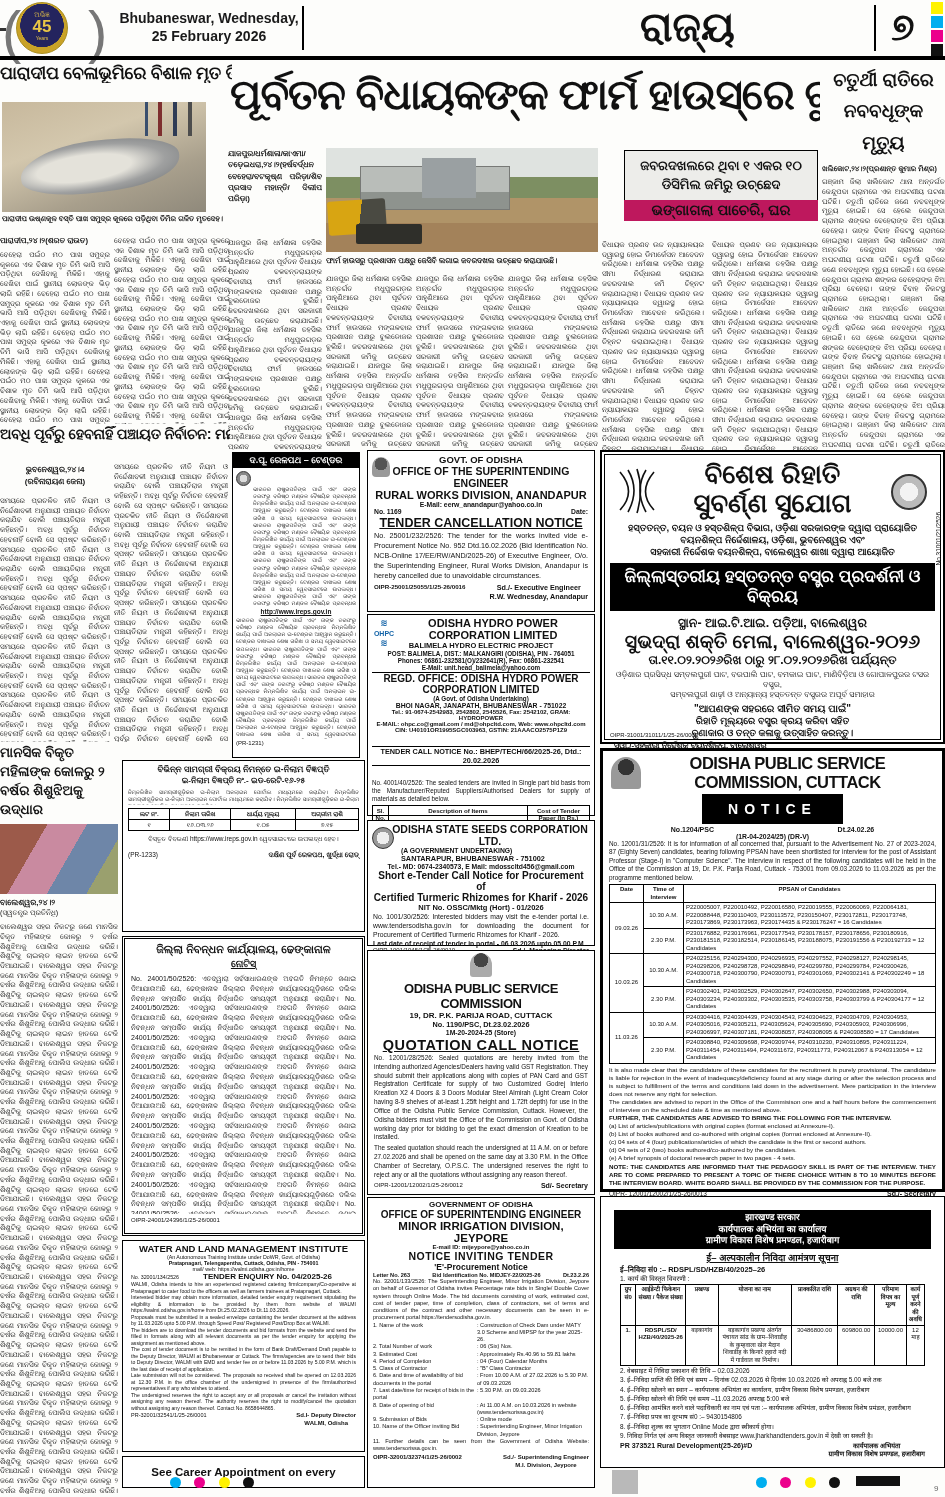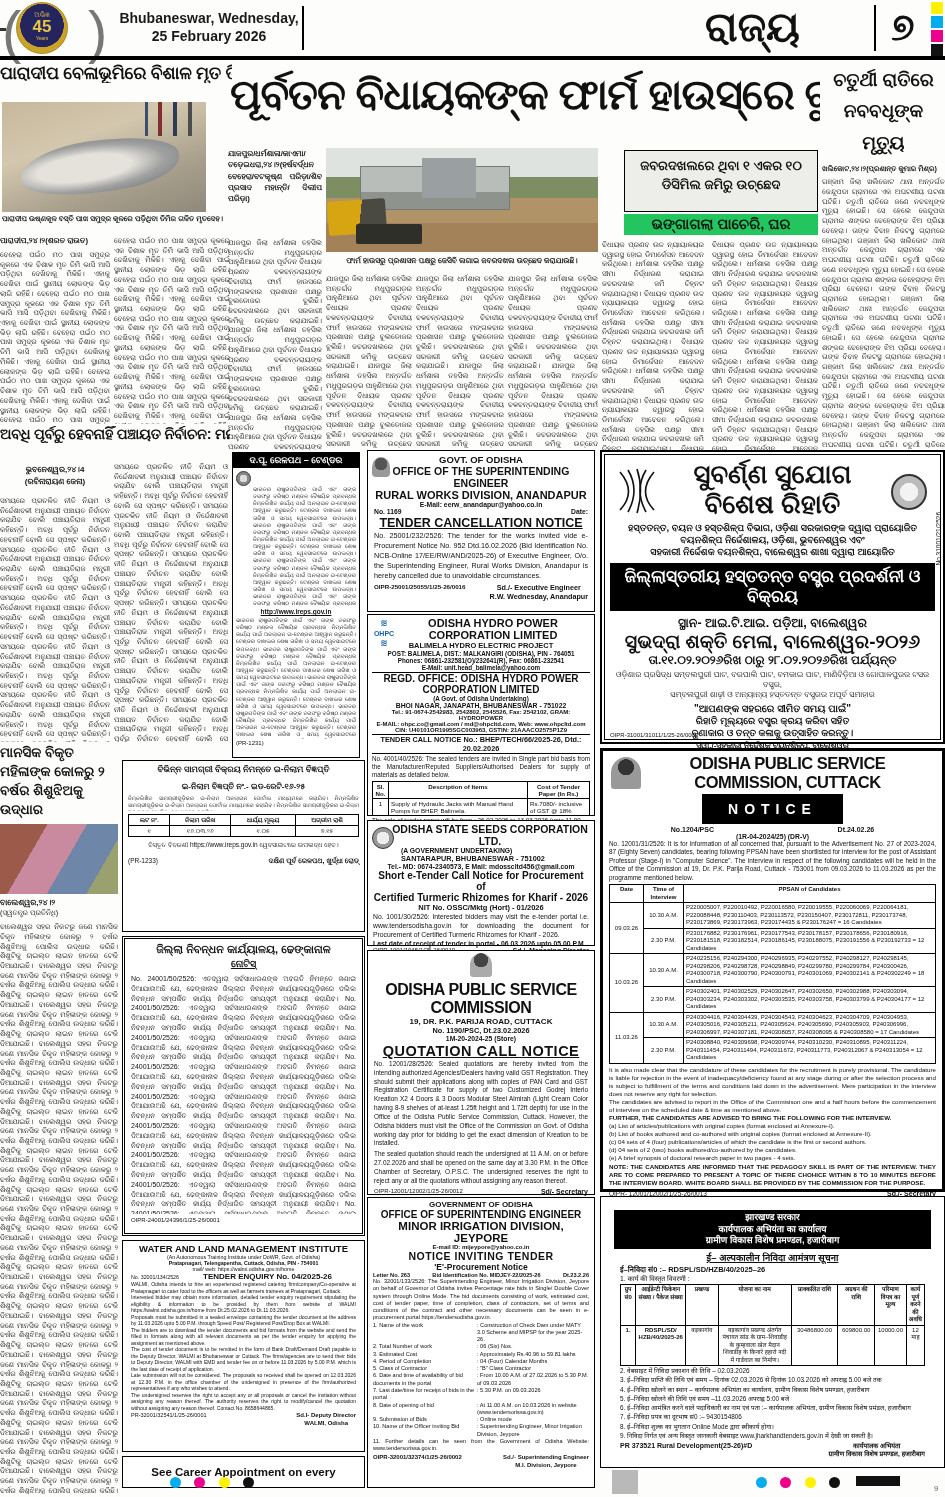--- a/index.html
+++ b/index.html
@@ -2,21 +2,21 @@
 <html><head>
 <meta charset="utf-8">
 <style>
   *{margin:0;padding:0;box-sizing:border-box}
   html,body{background:#e8e8e4}
   #page{position:relative;width:945px;height:1497px;background:#fdfdfb;color:#111;
     font-family:"Liberation Sans","DejaVu Sans",sans-serif;overflow:hidden;margin:0 auto}
   .abs{position:absolute}
   .b{font-weight:bold}
   .c{text-align:center}
-  .r{text-align:center}
+  .r{text-align:left}
   .j{text-align:justify}
   .box{border:1px solid #000;background:#fff}
   .fill-col{overflow:hidden}
   .band{background:#000;color:#fff}
   .rule{background:#000}
   table{border-collapse:collapse;width:100%}
   td,th{border:1px solid #000;padding:1px 2px;vertical-align:top}
   .tiny{font-size:5.5px;line-height:1.3}
   .body7{font-size:7.2px;line-height:1.35}
   .photo{position:absolute;overflow:hidden}
@@ -74,21 +74,21 @@
     <div class="abs" style="left:34px;top:18px;width:150px;height:44px;background:linear-gradient(#b9bdb9 0 60%,#8e938e 60% 100%);border:1px solid #777976"></div>
     <div class="abs" style="left:96px;top:10px;width:54px;height:40px;background:#9aa0a2"></div>
     <div class="abs" style="left:2px;top:52px;width:58px;height:34px;background:linear-gradient(100deg,#d8a512 0 55%,#4a4a42 55% 100%);border-radius:3px;transform:rotate(-4deg)"></div>
     <div class="abs" style="left:30px;top:76px;width:66px;height:20px;background:#2f2f2a;border-radius:2px"></div>
   </div>
   <div class="abs r" style="left:326px;top:256px;width:272px;font-size:7.5px;font-weight:600">ଫାର୍ମ ହାଉସରୁ ପ୍ରଶାସନ ପକ୍ଷରୁ ଜେସିବି ଲଗାଇ ଜବରଦଖଲ ଉଚ୍ଛେଦ କରାଯାଉଛି।</div>
 
   <div class="abs box c b" style="left:624px;top:150px;width:194px;height:62px;background:#ededea;padding:6px 8px">
     <div style="font-size:13px;line-height:1.45">ଜବରଦଖଲରେ ଥିବା ୧ ଏକର ୧୦ ଡିସିମିଲ ଜମିରୁ ଉଚ୍ଛେଦ</div>
   </div>
-  <div class="abs c b" style="left:624px;top:214px;width:194px;font-size:14.5px;background:#22c55e;padding:2px 0">ଭଙ୍ଗାଗଲା ପାଚେରି, ଘର</div>
+  <div class="abs c b" style="left:624px;top:200px;width:194px;font-size:14.5px;background:#be185d;padding:2px 0">ଭଙ୍ଗାଗଲା ପାଚେରି, ଘର</div>
 
   <div class="j body7 fill-col abs" style="left:228px;top:238px;width:94px;height:212px">ଯାଜପୁର ଜିଲା ଧର୍ମଶାଳା ତହସିଲ ଅନ୍ତର୍ଗତ ମଧୁପୁରଗଡ଼ର ପାହୁଣିଆରେ ଥିବା ପୂର୍ବତନ ବିଧାୟକ ପ୍ରଣବ ବଳବନ୍ତରାୟଙ୍କ ବିବାଦୀୟ ଫାର୍ମ ହାଉସରେ ମଙ୍ଗଳବାର ପ୍ରଶାସନ ପକ୍ଷରୁ ବୁଲଡୋଜର ବୁଲିଛି। ଜବରଦଖଲରେ ଥିବା ସରକାରୀ ଜମିକୁ ଉଚ୍ଛେଦ କରାଯାଇଛି। ଯାଜପୁର ଜିଲା ଧର୍ମଶାଳା ତହସିଲ ଅନ୍ତର୍ଗତ ମଧୁପୁରଗଡ଼ର ପାହୁଣିଆରେ ଥିବା ପୂର୍ବତନ ବିଧାୟକ ପ୍ରଣବ ବଳବନ୍ତରାୟଙ୍କ ବିବାଦୀୟ ଫାର୍ମ ହାଉସରେ ମଙ୍ଗଳବାର ପ୍ରଶାସନ ପକ୍ଷରୁ ବୁଲଡୋଜର ବୁଲିଛି। ଜବରଦଖଲରେ ଥିବା ସରକାରୀ ଜମିକୁ ଉଚ୍ଛେଦ କରାଯାଇଛି। ଯାଜପୁର ଜିଲା ଧର୍ମଶାଳା ତହସିଲ ଅନ୍ତର୍ଗତ ମଧୁପୁରଗଡ଼ର ପାହୁଣିଆରେ ଥିବା ପୂର୍ବତନ ବିଧାୟକ ପ୍ରଣବ ବଳବନ୍ତରାୟଙ୍କ ବିବାଦୀୟ ଫାର୍ମ ହାଉସରେ ମଙ୍ଗଳବାର ପ୍ରଶାସନ ପକ୍ଷରୁ ବୁଲଡୋଜର ବୁଲିଛି। ଜବରଦଖଲରେ ଥିବା ସରକାରୀ ଜମିକୁ ଉଚ୍ଛେଦ କରାଯାଇଛି। ଯାଜପୁର ଜିଲା ଧର୍ମଶାଳା ତହସିଲ ଅନ୍ତର୍ଗତ ମଧୁପୁରଗଡ଼ର ପାହୁଣିଆରେ ଥିବା ପୂର୍ବତନ ବିଧାୟକ ପ୍ରଣବ ବଳବନ୍ତରାୟଙ୍କ ବିବାଦୀୟ ଫାର୍ମ ହାଉସରେ ମଙ୍ଗଳବାର ପ୍ରଶାସନ ପକ୍ଷରୁ ବୁଲଡୋଜର ବୁଲିଛି। ଜବରଦଖଲରେ ଥିବା ସରକାରୀ ଜମିକୁ ଉଚ୍ଛେଦ କରାଯାଇଛି। ଯାଜପୁର ଜିଲା ଧର୍ମଶାଳା ତହସିଲ ଅନ୍ତର୍ଗତ ମଧୁପୁରଗଡ଼ର ପାହୁଣିଆରେ ଥିବା ପୂର୍ବତନ ବିଧାୟକ ପ୍ରଣବ ବଳବନ୍ତରାୟଙ୍କ ବିବାଦୀୟ ଫାର୍ମ ହାଉସରେ ମଙ୍ଗଳବାର ପ୍ରଶାସନ ପକ୍ଷରୁ ବୁଲଡୋଜର ବୁଲିଛି। ଜବରଦଖଲରେ ଥିବା ସରକାରୀ ଜମିକୁ ଉଚ୍ଛେଦ କରାଯାଇଛି।</div>
   <div class="j body7 fill-col abs" style="left:326px;top:274px;width:86px;height:176px">ଯାଜପୁର ଜିଲା ଧର୍ମଶାଳା ତହସିଲ ଅନ୍ତର୍ଗତ ମଧୁପୁରଗଡ଼ର ପାହୁଣିଆରେ ଥିବା ପୂର୍ବତନ ବିଧାୟକ ପ୍ରଣବ ବଳବନ୍ତରାୟଙ୍କ ବିବାଦୀୟ ଫାର୍ମ ହାଉସରେ ମଙ୍ଗଳବାର ପ୍ରଶାସନ ପକ୍ଷରୁ ବୁଲଡୋଜର ବୁଲିଛି। ଜବରଦଖଲରେ ଥିବା ସରକାରୀ ଜମିକୁ ଉଚ୍ଛେଦ କରାଯାଇଛି। ଯାଜପୁର ଜିଲା ଧର୍ମଶାଳା ତହସିଲ ଅନ୍ତର୍ଗତ ମଧୁପୁରଗଡ଼ର ପାହୁଣିଆରେ ଥିବା ପୂର୍ବତନ ବିଧାୟକ ପ୍ରଣବ ବଳବନ୍ତରାୟଙ୍କ ବିବାଦୀୟ ଫାର୍ମ ହାଉସରେ ମଙ୍ଗଳବାର ପ୍ରଶାସନ ପକ୍ଷରୁ ବୁଲଡୋଜର ବୁଲିଛି। ଜବରଦଖଲରେ ଥିବା ସରକାରୀ ଜମିକୁ ଉଚ୍ଛେଦ କରାଯାଇଛି। ଯାଜପୁର ଜିଲା ଧର୍ମଶାଳା ତହସିଲ ଅନ୍ତର୍ଗତ ମଧୁପୁରଗଡ଼ର ପାହୁଣିଆରେ ଥିବା ପୂର୍ବତନ ବିଧାୟକ ପ୍ରଣବ ବଳବନ୍ତରାୟଙ୍କ ବିବାଦୀୟ ଫାର୍ମ ହାଉସରେ ମଙ୍ଗଳବାର ପ୍ରଶାସନ ପକ୍ଷରୁ ବୁଲଡୋଜର ବୁଲିଛି। ଜବରଦଖଲରେ ଥିବା ସରକାରୀ ଜମିକୁ ଉଚ୍ଛେଦ କରାଯାଇଛି। ଯାଜପୁର ଜିଲା ଧର୍ମଶାଳା ତହସିଲ ଅନ୍ତର୍ଗତ ମଧୁପୁରଗଡ଼ର ପାହୁଣିଆରେ ଥିବା ପୂର୍ବତନ ବିଧାୟକ ପ୍ରଣବ ବଳବନ୍ତରାୟଙ୍କ ବିବାଦୀୟ ଫାର୍ମ ହାଉସରେ ମଙ୍ଗଳବାର ପ୍ରଶାସନ ପକ୍ଷରୁ ବୁଲଡୋଜର ବୁଲିଛି। ଜବରଦଖଲରେ ଥିବା ସରକାରୀ ଜମିକୁ ଉଚ୍ଛେଦ କରାଯାଇଛି। ଯାଜପୁର ଜିଲା ଧର୍ମଶାଳା ତହସିଲ ଅନ୍ତର୍ଗତ ମଧୁପୁରଗଡ଼ର ପାହୁଣିଆରେ ଥିବା ପୂର୍ବତନ ବିଧାୟକ ପ୍ରଣବ ବଳବନ୍ତରାୟଙ୍କ ବିବାଦୀୟ ଫାର୍ମ ହାଉସରେ ମଙ୍ଗଳବାର ପ୍ରଶାସନ ପକ୍ଷରୁ ବୁଲଡୋଜର ବୁଲିଛି। ଜବରଦଖଲରେ ଥିବା ସରକାରୀ ଜମିକୁ ଉଚ୍ଛେଦ କରାଯାଇଛି।</div>
   <div class="j body7 fill-col abs" style="left:416px;top:274px;width:88px;height:176px">ଯାଜପୁର ଜିଲା ଧର୍ମଶାଳା ତହସିଲ ଅନ୍ତର୍ଗତ ମଧୁପୁରଗଡ଼ର ପାହୁଣିଆରେ ଥିବା ପୂର୍ବତନ ବିଧାୟକ ପ୍ରଣବ ବଳବନ୍ତରାୟଙ୍କ ବିବାଦୀୟ ଫାର୍ମ ହାଉସରେ ମଙ୍ଗଳବାର ପ୍ରଶାସନ ପକ୍ଷରୁ ବୁଲଡୋଜର ବୁଲିଛି। ଜବରଦଖଲରେ ଥିବା ସରକାରୀ ଜମିକୁ ଉଚ୍ଛେଦ କରାଯାଇଛି। ଯାଜପୁର ଜିଲା ଧର୍ମଶାଳା ତହସିଲ ଅନ୍ତର୍ଗତ ମଧୁପୁରଗଡ଼ର ପାହୁଣିଆରେ ଥିବା ପୂର୍ବତନ ବିଧାୟକ ପ୍ରଣବ ବଳବନ୍ତରାୟଙ୍କ ବିବାଦୀୟ ଫାର୍ମ ହାଉସରେ ମଙ୍ଗଳବାର ପ୍ରଶାସନ ପକ୍ଷରୁ ବୁଲଡୋଜର ବୁଲିଛି। ଜବରଦଖଲରେ ଥିବା ସରକାରୀ ଜମିକୁ ଉଚ୍ଛେଦ କରାଯାଇଛି। ଯାଜପୁର ଜିଲା ଧର୍ମଶାଳା ତହସିଲ ଅନ୍ତର୍ଗତ ମଧୁପୁରଗଡ଼ର ପାହୁଣିଆରେ ଥିବା ପୂର୍ବତନ ବିଧାୟକ ପ୍ରଣବ ବଳବନ୍ତରାୟଙ୍କ ବିବାଦୀୟ ଫାର୍ମ ହାଉସରେ ମଙ୍ଗଳବାର ପ୍ରଶାସନ ପକ୍ଷରୁ ବୁଲଡୋଜର ବୁଲିଛି। ଜବରଦଖଲରେ ଥିବା ସରକାରୀ ଜମିକୁ ଉଚ୍ଛେଦ କରାଯାଇଛି। ଯାଜପୁର ଜିଲା ଧର୍ମଶାଳା ତହସିଲ ଅନ୍ତର୍ଗତ ମଧୁପୁରଗଡ଼ର ପାହୁଣିଆରେ ଥିବା ପୂର୍ବତନ ବିଧାୟକ ପ୍ରଣବ ବଳବନ୍ତରାୟଙ୍କ ବିବାଦୀୟ ଫାର୍ମ ହାଉସରେ ମଙ୍ଗଳବାର ପ୍ରଶାସନ ପକ୍ଷରୁ ବୁଲଡୋଜର ବୁଲିଛି। ଜବରଦଖଲରେ ଥିବା ସରକାରୀ ଜମିକୁ ଉଚ୍ଛେଦ କରାଯାଇଛି। ଯାଜପୁର ଜିଲା ଧର୍ମଶାଳା ତହସିଲ ଅନ୍ତର୍ଗତ ମଧୁପୁରଗଡ଼ର ପାହୁଣିଆରେ ଥିବା ପୂର୍ବତନ ବିଧାୟକ ପ୍ରଣବ ବଳବନ୍ତରାୟଙ୍କ ବିବାଦୀୟ ଫାର୍ମ ହାଉସରେ ମଙ୍ଗଳବାର ପ୍ରଶାସନ ପକ୍ଷରୁ ବୁଲଡୋଜର ବୁଲିଛି। ଜବରଦଖଲରେ ଥିବା ସରକାରୀ ଜମିକୁ ଉଚ୍ଛେଦ କରାଯାଇଛି।</div>
   <div class="j body7 fill-col abs" style="left:508px;top:274px;width:90px;height:176px">ଯାଜପୁର ଜିଲା ଧର୍ମଶାଳା ତହସିଲ ଅନ୍ତର୍ଗତ ମଧୁପୁରଗଡ଼ର ପାହୁଣିଆରେ ଥିବା ପୂର୍ବତନ ବିଧାୟକ ପ୍ରଣବ ବଳବନ୍ତରାୟଙ୍କ ବିବାଦୀୟ ଫାର୍ମ ହାଉସରେ ମଙ୍ଗଳବାର ପ୍ରଶାସନ ପକ୍ଷରୁ ବୁଲଡୋଜର ବୁଲିଛି। ଜବରଦଖଲରେ ଥିବା ସରକାରୀ ଜମିକୁ ଉଚ୍ଛେଦ କରାଯାଇଛି। ଯାଜପୁର ଜିଲା ଧର୍ମଶାଳା ତହସିଲ ଅନ୍ତର୍ଗତ ମଧୁପୁରଗଡ଼ର ପାହୁଣିଆରେ ଥିବା ପୂର୍ବତନ ବିଧାୟକ ପ୍ରଣବ ବଳବନ୍ତରାୟଙ୍କ ବିବାଦୀୟ ଫାର୍ମ ହାଉସରେ ମଙ୍ଗଳବାର ପ୍ରଶାସନ ପକ୍ଷରୁ ବୁଲଡୋଜର ବୁଲିଛି। ଜବରଦଖଲରେ ଥିବା ସରକାରୀ ଜମିକୁ ଉଚ୍ଛେଦ କରାଯାଇଛି। ଯାଜପୁର ଜିଲା ଧର୍ମଶାଳା ତହସିଲ ଅନ୍ତର୍ଗତ ମଧୁପୁରଗଡ଼ର ପାହୁଣିଆରେ ଥିବା ପୂର୍ବତନ ବିଧାୟକ ପ୍ରଣବ ବଳବନ୍ତରାୟଙ୍କ ବିବାଦୀୟ ଫାର୍ମ ହାଉସରେ ମଙ୍ଗଳବାର ପ୍ରଶାସନ ପକ୍ଷରୁ ବୁଲଡୋଜର ବୁଲିଛି। ଜବରଦଖଲରେ ଥିବା ସରକାରୀ ଜମିକୁ ଉଚ୍ଛେଦ କରାଯାଇଛି। ଯାଜପୁର ଜିଲା ଧର୍ମଶାଳା ତହସିଲ ଅନ୍ତର୍ଗତ ମଧୁପୁରଗଡ଼ର ପାହୁଣିଆରେ ଥିବା ପୂର୍ବତନ ବିଧାୟକ ପ୍ରଣବ ବଳବନ୍ତରାୟଙ୍କ ବିବାଦୀୟ ଫାର୍ମ ହାଉସରେ ମଙ୍ଗଳବାର ପ୍ରଶାସନ ପକ୍ଷରୁ ବୁଲଡୋଜର ବୁଲିଛି। ଜବରଦଖଲରେ ଥିବା ସରକାରୀ ଜମିକୁ ଉଚ୍ଛେଦ କରାଯାଇଛି। ଯାଜପୁର ଜିଲା ଧର୍ମଶାଳା ତହସିଲ ଅନ୍ତର୍ଗତ ମଧୁପୁରଗଡ଼ର ପାହୁଣିଆରେ ଥିବା ପୂର୍ବତନ ବିଧାୟକ ପ୍ରଣବ ବଳବନ୍ତରାୟଙ୍କ ବିବାଦୀୟ ଫାର୍ମ ହାଉସରେ ମଙ୍ଗଳବାର ପ୍ରଶାସନ ପକ୍ଷରୁ ବୁଲଡୋଜର ବୁଲିଛି। ଜବରଦଖଲରେ ଥିବା ସରକାରୀ ଜମିକୁ ଉଚ୍ଛେଦ କରାଯାଇଛି।</div>
   <div class="j body7 fill-col abs" style="left:602px;top:240px;width:102px;height:210px">ବିଧାୟକ ପ୍ରଣବ ଉଚ୍ଚ ନ୍ୟାୟାଳୟର ଦ୍ୱାରସ୍ଥ ହୋଇ ଡିମାର୍କେସନ ଆବେଦନ କରିଥିଲେ। ଧର୍ମଶାଳା ତହସିଲ ପକ୍ଷରୁ ସୀମା ନିର୍ଦ୍ଧାରଣ କରାଯାଇ ଜବରଦଖଲ ଜମି ଚିହ୍ନଟ କରାଯାଇଥିଲା। ବିଧାୟକ ପ୍ରଣବ ଉଚ୍ଚ ନ୍ୟାୟାଳୟର ଦ୍ୱାରସ୍ଥ ହୋଇ ଡିମାର୍କେସନ ଆବେଦନ କରିଥିଲେ। ଧର୍ମଶାଳା ତହସିଲ ପକ୍ଷରୁ ସୀମା ନିର୍ଦ୍ଧାରଣ କରାଯାଇ ଜବରଦଖଲ ଜମି ଚିହ୍ନଟ କରାଯାଇଥିଲା। ବିଧାୟକ ପ୍ରଣବ ଉଚ୍ଚ ନ୍ୟାୟାଳୟର ଦ୍ୱାରସ୍ଥ ହୋଇ ଡିମାର୍କେସନ ଆବେଦନ କରିଥିଲେ। ଧର୍ମଶାଳା ତହସିଲ ପକ୍ଷରୁ ସୀମା ନିର୍ଦ୍ଧାରଣ କରାଯାଇ ଜବରଦଖଲ ଜମି ଚିହ୍ନଟ କରାଯାଇଥିଲା। ବିଧାୟକ ପ୍ରଣବ ଉଚ୍ଚ ନ୍ୟାୟାଳୟର ଦ୍ୱାରସ୍ଥ ହୋଇ ଡିମାର୍କେସନ ଆବେଦନ କରିଥିଲେ। ଧର୍ମଶାଳା ତହସିଲ ପକ୍ଷରୁ ସୀମା ନିର୍ଦ୍ଧାରଣ କରାଯାଇ ଜବରଦଖଲ ଜମି ଚିହ୍ନଟ କରାଯାଇଥିଲା। ବିଧାୟକ ପ୍ରଣବ ଉଚ୍ଚ ନ୍ୟାୟାଳୟର ଦ୍ୱାରସ୍ଥ ହୋଇ ଡିମାର୍କେସନ ଆବେଦନ କରିଥିଲେ। ଧର୍ମଶାଳା ତହସିଲ ପକ୍ଷରୁ ସୀମା ନିର୍ଦ୍ଧାରଣ କରାଯାଇ ଜବରଦଖଲ ଜମି ଚିହ୍ନଟ କରାଯାଇଥିଲା।</div>
   <div class="j body7 fill-col abs" style="left:712px;top:240px;width:106px;height:210px">ବିଧାୟକ ପ୍ରଣବ ଉଚ୍ଚ ନ୍ୟାୟାଳୟର ଦ୍ୱାରସ୍ଥ ହୋଇ ଡିମାର୍କେସନ ଆବେଦନ କରିଥିଲେ। ଧର୍ମଶାଳା ତହସିଲ ପକ୍ଷରୁ ସୀମା ନିର୍ଦ୍ଧାରଣ କରାଯାଇ ଜବରଦଖଲ ଜମି ଚିହ୍ନଟ କରାଯାଇଥିଲା। ବିଧାୟକ ପ୍ରଣବ ଉଚ୍ଚ ନ୍ୟାୟାଳୟର ଦ୍ୱାରସ୍ଥ ହୋଇ ଡିମାର୍କେସନ ଆବେଦନ କରିଥିଲେ। ଧର୍ମଶାଳା ତହସିଲ ପକ୍ଷରୁ ସୀମା ନିର୍ଦ୍ଧାରଣ କରାଯାଇ ଜବରଦଖଲ ଜମି ଚିହ୍ନଟ କରାଯାଇଥିଲା। ବିଧାୟକ ପ୍ରଣବ ଉଚ୍ଚ ନ୍ୟାୟାଳୟର ଦ୍ୱାରସ୍ଥ ହୋଇ ଡିମାର୍କେସନ ଆବେଦନ କରିଥିଲେ। ଧର୍ମଶାଳା ତହସିଲ ପକ୍ଷରୁ ସୀମା ନିର୍ଦ୍ଧାରଣ କରାଯାଇ ଜବରଦଖଲ ଜମି ଚିହ୍ନଟ କରାଯାଇଥିଲା। ବିଧାୟକ ପ୍ରଣବ ଉଚ୍ଚ ନ୍ୟାୟାଳୟର ଦ୍ୱାରସ୍ଥ ହୋଇ ଡିମାର୍କେସନ ଆବେଦନ କରିଥିଲେ। ଧର୍ମଶାଳା ତହସିଲ ପକ୍ଷରୁ ସୀମା ନିର୍ଦ୍ଧାରଣ କରାଯାଇ ଜବରଦଖଲ ଜମି ଚିହ୍ନଟ କରାଯାଇଥିଲା। ବିଧାୟକ ପ୍ରଣବ ଉଚ୍ଚ ନ୍ୟାୟାଳୟର ଦ୍ୱାରସ୍ଥ ହୋଇ ଡିମାର୍କେସନ ଆବେଦନ କରିଥିଲେ। ଧର୍ମଶାଳା ତହସିଲ ପକ୍ଷରୁ ସୀମା ନିର୍ଦ୍ଧାରଣ କରାଯାଇ ଜବରଦଖଲ ଜମି ଚିହ୍ନଟ କରାଯାଇଥିଲା।</div>
 
   <div class="abs" style="left:822px;top:64px;width:123px;height:386px">
     <div class="b c" style="font-size:18.5px;line-height:1.7">ଚତୁର୍ଥୀ ରାତିରେ ନବବଧୂଙ୍କ ମୃତ୍ୟୁ</div>
@@ -108,21 +108,21 @@
     <div class="band c b" style="font-size:9px;padding:2px 0">ଦ.ପୂ. ରେଳପଥ – ଟେଣ୍ଡର</div>
     <div class="abs" style="left:3px;top:18px;width:15px;height:15px;border:1px solid #333;border-radius:50%;background:radial-gradient(circle,#ddd 0 40%,#888 41% 100%)"></div>
     <div class="j tiny fill-col" style="margin:18px 3px 0 20px;height:120px">ଭାରତର ରାଷ୍ଟ୍ରପତିଙ୍କ ପାଇଁ ଏବଂ ତାଙ୍କ ତରଫରୁ ବରିଷ୍ଠ ମଣ୍ଡଳ ବୈଷୟିକ ପ୍ରବନ୍ଧକ ନିମ୍ନଲିଖିତ କାର୍ଯ୍ୟ ପାଇଁ ଅନଲାଇନ ଇ-ଟେଣ୍ଡର ଆହ୍ୱାନ କରୁଛନ୍ତି। ଟେଣ୍ଡର ଦାଖଲର ଶେଷ ତାରିଖ ଓ ସମୟ ୱେବସାଇଟରେ ଉପଲବ୍ଧ। ଭାରତର ରାଷ୍ଟ୍ରପତିଙ୍କ ପାଇଁ ଏବଂ ତାଙ୍କ ତରଫରୁ ବରିଷ୍ଠ ମଣ୍ଡଳ ବୈଷୟିକ ପ୍ରବନ୍ଧକ ନିମ୍ନଲିଖିତ କାର୍ଯ୍ୟ ପାଇଁ ଅନଲାଇନ ଇ-ଟେଣ୍ଡର ଆହ୍ୱାନ କରୁଛନ୍ତି। ଟେଣ୍ଡର ଦାଖଲର ଶେଷ ତାରିଖ ଓ ସମୟ ୱେବସାଇଟରେ ଉପଲବ୍ଧ। ଭାରତର ରାଷ୍ଟ୍ରପତିଙ୍କ ପାଇଁ ଏବଂ ତାଙ୍କ ତରଫରୁ ବରିଷ୍ଠ ମଣ୍ଡଳ ବୈଷୟିକ ପ୍ରବନ୍ଧକ ନିମ୍ନଲିଖିତ କାର୍ଯ୍ୟ ପାଇଁ ଅନଲାଇନ ଇ-ଟେଣ୍ଡର ଆହ୍ୱାନ କରୁଛନ୍ତି। ଟେଣ୍ଡର ଦାଖଲର ଶେଷ ତାରିଖ ଓ ସମୟ ୱେବସାଇଟରେ ଉପଲବ୍ଧ। ଭାରତର ରାଷ୍ଟ୍ରପତିଙ୍କ ପାଇଁ ଏବଂ ତାଙ୍କ ତରଫରୁ ବରିଷ୍ଠ ମଣ୍ଡଳ ବୈଷୟିକ ପ୍ରବନ୍ଧକ ନିମ୍ନଲିଖିତ କାର୍ଯ୍ୟ ପାଇଁ ଅନଲାଇନ ଇ-ଟେଣ୍ଡର ଆହ୍ୱାନ କରୁଛନ୍ତି। ଟେଣ୍ଡର ଦାଖଲର ଶେଷ ତାରିଖ ଓ ସମୟ ୱେବସାଇଟରେ ଉପଲବ୍ଧ। ଭାରତର ରାଷ୍ଟ୍ରପତିଙ୍କ ପାଇଁ ଏବଂ ତାଙ୍କ ତରଫରୁ ବରିଷ୍ଠ ମଣ୍ଡଳ ବୈଷୟିକ ପ୍ରବନ୍ଧକ ନିମ୍ନଲିଖିତ କାର୍ଯ୍ୟ ପାଇଁ ଅନଲାଇନ ଇ-ଟେଣ୍ଡର ଆହ୍ୱାନ କରୁଛନ୍ତି। ଟେଣ୍ଡର ଦାଖଲର ଶେଷ ତାରିଖ ଓ ସମୟ ୱେବସାଇଟରେ ଉପଲବ୍ଧ। ଭାରତର ରାଷ୍ଟ୍ରପତିଙ୍କ ପାଇଁ ଏବଂ ତାଙ୍କ ତରଫରୁ ବରିଷ୍ଠ ମଣ୍ଡଳ ବୈଷୟିକ ପ୍ରବନ୍ଧକ ନିମ୍ନଲିଖିତ କାର୍ଯ୍ୟ ପାଇଁ ଅନଲାଇନ ଇ-ଟେଣ୍ଡର ଆହ୍ୱାନ କରୁଛନ୍ତି। ଟେଣ୍ଡର ଦାଖଲର ଶେଷ ତାରିଖ ଓ ସମୟ ୱେବସାଇଟରେ ଉପଲବ୍ଧ। ଭାରତର ରାଷ୍ଟ୍ରପତିଙ୍କ ପାଇଁ ଏବଂ ତାଙ୍କ ତରଫରୁ ବରିଷ୍ଠ ମଣ୍ଡଳ ବୈଷୟିକ ପ୍ରବନ୍ଧକ ନିମ୍ନଲିଖିତ କାର୍ଯ୍ୟ ପାଇଁ ଅନଲାଇନ ଇ-ଟେଣ୍ଡର ଆହ୍ୱାନ କରୁଛନ୍ତି। ଟେଣ୍ଡର ଦାଖଲର ଶେଷ ତାରିଖ ଓ ସମୟ ୱେବସାଇଟରେ ଉପଲବ୍ଧ। ଭାରତର ରାଷ୍ଟ୍ରପତିଙ୍କ ପାଇଁ ଏବଂ ତାଙ୍କ ତରଫରୁ ବରିଷ୍ଠ ମଣ୍ଡଳ ବୈଷୟିକ ପ୍ରବନ୍ଧକ ନିମ୍ନଲିଖିତ କାର୍ଯ୍ୟ ପାଇଁ ଅନଲାଇନ ଇ-ଟେଣ୍ଡର ଆହ୍ୱାନ କରୁଛନ୍ତି। ଟେଣ୍ଡର ଦାଖଲର ଶେଷ ତାରିଖ ଓ ସମୟ ୱେବସାଇଟରେ ଉପଲବ୍ଧ। ଭାରତର ରାଷ୍ଟ୍ରପତିଙ୍କ ପାଇଁ ଏବଂ ତାଙ୍କ ତରଫରୁ ବରିଷ୍ଠ ମଣ୍ଡଳ ବୈଷୟିକ ପ୍ରବନ୍ଧକ ନିମ୍ନଲିଖିତ କାର୍ଯ୍ୟ ପାଇଁ ଅନଲାଇନ ଇ-ଟେଣ୍ଡର ଆହ୍ୱାନ କରୁଛନ୍ତି। ଟେଣ୍ଡର ଦାଖଲର ଶେଷ ତାରିଖ ଓ ସମୟ ୱେବସାଇଟରେ ଉପଲବ୍ଧ। ଭାରତର ରାଷ୍ଟ୍ରପତିଙ୍କ ପାଇଁ ଏବଂ ତାଙ୍କ ତରଫରୁ ବରିଷ୍ଠ ମଣ୍ଡଳ ବୈଷୟିକ ପ୍ରବନ୍ଧକ ନିମ୍ନଲିଖିତ କାର୍ଯ୍ୟ ପାଇଁ ଅନଲାଇନ ଇ-ଟେଣ୍ଡର ଆହ୍ୱାନ କରୁଛନ୍ତି। ଟେଣ୍ଡର ଦାଖଲର ଶେଷ ତାରିଖ ଓ ସମୟ ୱେବସାଇଟରେ ଉପଲବ୍ଧ। ଭାରତର ରାଷ୍ଟ୍ରପତିଙ୍କ ପାଇଁ ଏବଂ ତାଙ୍କ ତରଫରୁ ବରିଷ୍ଠ ମଣ୍ଡଳ ବୈଷୟିକ ପ୍ରବନ୍ଧକ ନିମ୍ନଲିଖିତ କାର୍ଯ୍ୟ ପାଇଁ ଅନଲାଇନ ଇ-ଟେଣ୍ଡର ଆହ୍ୱାନ କରୁଛନ୍ତି। ଟେଣ୍ଡର ଦାଖଲର ଶେଷ ତାରିଖ ଓ ସମୟ ୱେବସାଇଟରେ ଉପଲବ୍ଧ। ଭାରତର ରାଷ୍ଟ୍ରପତିଙ୍କ ପାଇଁ ଏବଂ ତାଙ୍କ ତରଫରୁ ବରିଷ୍ଠ ମଣ୍ଡଳ ବୈଷୟିକ ପ୍ରବନ୍ଧକ ନିମ୍ନଲିଖିତ କାର୍ଯ୍ୟ ପାଇଁ ଅନଲାଇନ ଇ-ଟେଣ୍ଡର ଆହ୍ୱାନ କରୁଛନ୍ତି। ଟେଣ୍ଡର ଦାଖଲର ଶେଷ ତାରିଖ ଓ ସମୟ ୱେବସାଇଟରେ ଉପଲବ୍ଧ। ଭାରତର ରାଷ୍ଟ୍ରପତିଙ୍କ ପାଇଁ ଏବଂ ତାଙ୍କ ତରଫରୁ ବରିଷ୍ଠ ମଣ୍ଡଳ ବୈଷୟିକ ପ୍ରବନ୍ଧକ ନିମ୍ନଲିଖିତ କାର୍ଯ୍ୟ ପାଇଁ ଅନଲାଇନ ଇ-ଟେଣ୍ଡର ଆହ୍ୱାନ କରୁଛନ୍ତି। ଟେଣ୍ଡର ଦାଖଲର ଶେଷ ତାରିଖ ଓ ସମୟ ୱେବସାଇଟରେ ଉପଲବ୍ଧ। ଭାରତର ରାଷ୍ଟ୍ରପତିଙ୍କ ପାଇଁ ଏବଂ ତାଙ୍କ ତରଫରୁ ବରିଷ୍ଠ ମଣ୍ଡଳ ବୈଷୟିକ ପ୍ରବନ୍ଧକ ନିମ୍ନଲିଖିତ କାର୍ଯ୍ୟ ପାଇଁ ଅନଲାଇନ ଇ-ଟେଣ୍ଡର ଆହ୍ୱାନ କରୁଛନ୍ତି। ଟେଣ୍ଡର ଦାଖଲର ଶେଷ ତାରିଖ ଓ ସମୟ ୱେବସାଇଟରେ ଉପଲବ୍ଧ।</div>
     <div class="c b" style="font-size:6.5px;margin-top:2px;text-decoration:underline">http://www.ireps.gov.in</div>
     <div class="j tiny fill-col" style="margin:2px 3px 0 3px;height:122px">ଭାରତର ରାଷ୍ଟ୍ରପତିଙ୍କ ପାଇଁ ଏବଂ ତାଙ୍କ ତରଫରୁ ବରିଷ୍ଠ ମଣ୍ଡଳ ବୈଷୟିକ ପ୍ରବନ୍ଧକ ନିମ୍ନଲିଖିତ କାର୍ଯ୍ୟ ପାଇଁ ଅନଲାଇନ ଇ-ଟେଣ୍ଡର ଆହ୍ୱାନ କରୁଛନ୍ତି। ଟେଣ୍ଡର ଦାଖଲର ଶେଷ ତାରିଖ ଓ ସମୟ ୱେବସାଇଟରେ ଉପଲବ୍ଧ। ଭାରତର ରାଷ୍ଟ୍ରପତିଙ୍କ ପାଇଁ ଏବଂ ତାଙ୍କ ତରଫରୁ ବରିଷ୍ଠ ମଣ୍ଡଳ ବୈଷୟିକ ପ୍ରବନ୍ଧକ ନିମ୍ନଲିଖିତ କାର୍ଯ୍ୟ ପାଇଁ ଅନଲାଇନ ଇ-ଟେଣ୍ଡର ଆହ୍ୱାନ କରୁଛନ୍ତି। ଟେଣ୍ଡର ଦାଖଲର ଶେଷ ତାରିଖ ଓ ସମୟ ୱେବସାଇଟରେ ଉପଲବ୍ଧ। ଭାରତର ରାଷ୍ଟ୍ରପତିଙ୍କ ପାଇଁ ଏବଂ ତାଙ୍କ ତରଫରୁ ବରିଷ୍ଠ ମଣ୍ଡଳ ବୈଷୟିକ ପ୍ରବନ୍ଧକ ନିମ୍ନଲିଖିତ କାର୍ଯ୍ୟ ପାଇଁ ଅନଲାଇନ ଇ-ଟେଣ୍ଡର ଆହ୍ୱାନ କରୁଛନ୍ତି। ଟେଣ୍ଡର ଦାଖଲର ଶେଷ ତାରିଖ ଓ ସମୟ ୱେବସାଇଟରେ ଉପଲବ୍ଧ। ଭାରତର ରାଷ୍ଟ୍ରପତିଙ୍କ ପାଇଁ ଏବଂ ତାଙ୍କ ତରଫରୁ ବରିଷ୍ଠ ମଣ୍ଡଳ ବୈଷୟିକ ପ୍ରବନ୍ଧକ ନିମ୍ନଲିଖିତ କାର୍ଯ୍ୟ ପାଇଁ ଅନଲାଇନ ଇ-ଟେଣ୍ଡର ଆହ୍ୱାନ କରୁଛନ୍ତି। ଟେଣ୍ଡର ଦାଖଲର ଶେଷ ତାରିଖ ଓ ସମୟ ୱେବସାଇଟରେ ଉପଲବ୍ଧ। ଭାରତର ରାଷ୍ଟ୍ରପତିଙ୍କ ପାଇଁ ଏବଂ ତାଙ୍କ ତରଫରୁ ବରିଷ୍ଠ ମଣ୍ଡଳ ବୈଷୟିକ ପ୍ରବନ୍ଧକ ନିମ୍ନଲିଖିତ କାର୍ଯ୍ୟ ପାଇଁ ଅନଲାଇନ ଇ-ଟେଣ୍ଡର ଆହ୍ୱାନ କରୁଛନ୍ତି। ଟେଣ୍ଡର ଦାଖଲର ଶେଷ ତାରିଖ ଓ ସମୟ ୱେବସାଇଟରେ ଉପଲବ୍ଧ। ଭାରତର ରାଷ୍ଟ୍ରପତିଙ୍କ ପାଇଁ ଏବଂ ତାଙ୍କ ତରଫରୁ ବରିଷ୍ଠ ମଣ୍ଡଳ ବୈଷୟିକ ପ୍ରବନ୍ଧକ ନିମ୍ନଲିଖିତ କାର୍ଯ୍ୟ ପାଇଁ ଅନଲାଇନ ଇ-ଟେଣ୍ଡର ଆହ୍ୱାନ କରୁଛନ୍ତି। ଟେଣ୍ଡର ଦାଖଲର ଶେଷ ତାରିଖ ଓ ସମୟ ୱେବସାଇଟରେ ଉପଲବ୍ଧ। ଭାରତର ରାଷ୍ଟ୍ରପତିଙ୍କ ପାଇଁ ଏବଂ ତାଙ୍କ ତରଫରୁ ବରିଷ୍ଠ ମଣ୍ଡଳ ବୈଷୟିକ ପ୍ରବନ୍ଧକ ନିମ୍ନଲିଖିତ କାର୍ଯ୍ୟ ପାଇଁ ଅନଲାଇନ ଇ-ଟେଣ୍ଡର ଆହ୍ୱାନ କରୁଛନ୍ତି। ଟେଣ୍ଡର ଦାଖଲର ଶେଷ ତାରିଖ ଓ ସମୟ ୱେବସାଇଟରେ ଉପଲବ୍ଧ। ଭାରତର ରାଷ୍ଟ୍ରପତିଙ୍କ ପାଇଁ ଏବଂ ତାଙ୍କ ତରଫରୁ ବରିଷ୍ଠ ମଣ୍ଡଳ ବୈଷୟିକ ପ୍ରବନ୍ଧକ ନିମ୍ନଲିଖିତ କାର୍ଯ୍ୟ ପାଇଁ ଅନଲାଇନ ଇ-ଟେଣ୍ଡର ଆହ୍ୱାନ କରୁଛନ୍ତି। ଟେଣ୍ଡର ଦାଖଲର ଶେଷ ତାରିଖ ଓ ସମୟ ୱେବସାଇଟରେ ଉପଲବ୍ଧ। ଭାରତର ରାଷ୍ଟ୍ରପତିଙ୍କ ପାଇଁ ଏବଂ ତାଙ୍କ ତରଫରୁ ବରିଷ୍ଠ ମଣ୍ଡଳ ବୈଷୟିକ ପ୍ରବନ୍ଧକ ନିମ୍ନଲିଖିତ କାର୍ଯ୍ୟ ପାଇଁ ଅନଲାଇନ ଇ-ଟେଣ୍ଡର ଆହ୍ୱାନ କରୁଛନ୍ତି। ଟେଣ୍ଡର ଦାଖଲର ଶେଷ ତାରିଖ ଓ ସମୟ ୱେବସାଇଟରେ ଉପଲବ୍ଧ। ଭାରତର ରାଷ୍ଟ୍ରପତିଙ୍କ ପାଇଁ ଏବଂ ତାଙ୍କ ତରଫରୁ ବରିଷ୍ଠ ମଣ୍ଡଳ ବୈଷୟିକ ପ୍ରବନ୍ଧକ ନିମ୍ନଲିଖିତ କାର୍ଯ୍ୟ ପାଇଁ ଅନଲାଇନ ଇ-ଟେଣ୍ଡର ଆହ୍ୱାନ କରୁଛନ୍ତି। ଟେଣ୍ଡର ଦାଖଲର ଶେଷ ତାରିଖ ଓ ସମୟ ୱେବସାଇଟରେ ଉପଲବ୍ଧ। ଭାରତର ରାଷ୍ଟ୍ରପତିଙ୍କ ପାଇଁ ଏବଂ ତାଙ୍କ ତରଫରୁ ବରିଷ୍ଠ ମଣ୍ଡଳ ବୈଷୟିକ ପ୍ରବନ୍ଧକ ନିମ୍ନଲିଖିତ କାର୍ଯ୍ୟ ପାଇଁ ଅନଲାଇନ ଇ-ଟେଣ୍ଡର ଆହ୍ୱାନ କରୁଛନ୍ତି। ଟେଣ୍ଡର ଦାଖଲର ଶେଷ ତାରିଖ ଓ ସମୟ ୱେବସାଇଟରେ ଉପଲବ୍ଧ। ଭାରତର ରାଷ୍ଟ୍ରପତିଙ୍କ ପାଇଁ ଏବଂ ତାଙ୍କ ତରଫରୁ ବରିଷ୍ଠ ମଣ୍ଡଳ ବୈଷୟିକ ପ୍ରବନ୍ଧକ ନିମ୍ନଲିଖିତ କାର୍ଯ୍ୟ ପାଇଁ ଅନଲାଇନ ଇ-ଟେଣ୍ଡର ଆହ୍ୱାନ କରୁଛନ୍ତି। ଟେଣ୍ଡର ଦାଖଲର ଶେଷ ତାରିଖ ଓ ସମୟ ୱେବସାଇଟରେ ଉପଲବ୍ଧ। ଭାରତର ରାଷ୍ଟ୍ରପତିଙ୍କ ପାଇଁ ଏବଂ ତାଙ୍କ ତରଫରୁ ବରିଷ୍ଠ ମଣ୍ଡଳ ବୈଷୟିକ ପ୍ରବନ୍ଧକ ନିମ୍ନଲିଖିତ କାର୍ଯ୍ୟ ପାଇଁ ଅନଲାଇନ ଇ-ଟେଣ୍ଡର ଆହ୍ୱାନ କରୁଛନ୍ତି। ଟେଣ୍ଡର ଦାଖଲର ଶେଷ ତାରିଖ ଓ ସମୟ ୱେବସାଇଟରେ ଉପଲବ୍ଧ। ଭାରତର ରାଷ୍ଟ୍ରପତିଙ୍କ ପାଇଁ ଏବଂ ତାଙ୍କ ତରଫରୁ ବରିଷ୍ଠ ମଣ୍ଡଳ ବୈଷୟିକ ପ୍ରବନ୍ଧକ ନିମ୍ନଲିଖିତ କାର୍ଯ୍ୟ ପାଇଁ ଅନଲାଇନ ଇ-ଟେଣ୍ଡର ଆହ୍ୱାନ କରୁଛନ୍ତି। ଟେଣ୍ଡର ଦାଖଲର ଶେଷ ତାରିଖ ଓ ସମୟ ୱେବସାଇଟରେ ଉପଲବ୍ଧ।</div>
     <div style="font-size:6px;margin:1px 3px">(PR-1231)</div>
   </div>
 
   <div class="abs box" style="left:122px;top:760px;width:243px;height:172px;padding:3px 5px">
     <div class="c b" style="font-size:8.5px">ବିଭିନ୍ନ ସାମଗ୍ରୀ ବିକ୍ରୟ ନିମନ୍ତେ ଇ-ନିଲାମ ବିଜ୍ଞପ୍ତି</div>
-    <div class="c b" style="font-size:8px;margin-top:7px">ଇ-ନିଲାମ ବିଜ୍ଞପ୍ତି ନଂ.- ଇଡ-ରେଟି-୧୬-୨୫</div>
+    <div class="c b" style="font-size:8px;margin-top:1px">ଇ-ନିଲାମ ବିଜ୍ଞପ୍ତି ନଂ.- ଇଡ-ରେଟି-୧୬-୨୫</div>
     <div class="j tiny fill-col" style="margin-top:3px;height:16px">ନିମ୍ନଲିଖିତ ସାମଗ୍ରୀଗୁଡ଼ିକର ଇ-ନିଲାମ ଅନଲାଇନ ପୋର୍ଟାଲ ମାଧ୍ୟମରେ କରାଯିବ। ନିମ୍ନଲିଖିତ ସାମଗ୍ରୀଗୁଡ଼ିକର ଇ-ନିଲାମ ଅନଲାଇନ ପୋର୍ଟାଲ ମାଧ୍ୟମରେ କରାଯିବ। ନିମ୍ନଲିଖିତ ସାମଗ୍ରୀଗୁଡ଼ିକର ଇ-ନିଲାମ ଅନଲାଇନ ପୋର୍ଟାଲ ମାଧ୍ୟମରେ କରାଯିବ।</div>
     <table style="margin-top:3px;font-size:6.2px">
       <tbody>
           <tr>
         <th class="c">ଲଟ ନଂ.</th>
         <th class="c">ନିଲାମ ତାରିଖ</th>
         <th class="c">ଧାର୍ଯ୍ୟ ମୂଲ୍ୟ</th>
         <th class="c">ଅଗ୍ରୀମ ରାଶି</th>
       </tr>
       <tr>
@@ -204,21 +204,21 @@
     <div class="c b" style="font-size:7.5px">BALIMELA HYDRO ELECTRIC PROJECT</div>
     <div class="c b" style="font-size:6.3px">POST: BALIMELA, DIST.: MALKANGIRI (ODISHA), PIN - 764051</div>
     <div class="c b" style="font-size:6.3px">Phones: 06861-232581(O)/232641(R), Fax: 06861-232541</div>
     <div class="c b" style="font-size:6.3px">E-Mail: unit.head_balimela@yahoo.com</div>
     <div class="c b" style="font-size:10px;font-stretch:condensed;border-top:1px solid #000;margin-top:1px">REGD. OFFICE: ODISHA HYDRO POWER CORPORATION LIMITED</div>
     <div class="c" style="font-size:6.3px;font-weight:bold">(A Govt. of Odisha Undertaking)</div>
     <div class="c b" style="font-size:6.8px">BHOI NAGAR, JANAPATH, BHUBANESWAR - 751022</div>
     <div class="c b" style="font-size:6px">Tel.: 91-0674-2542983, 2542802, 2545526, Fax: 2542102, GRAM: HYDROPOWER</div>
     <div class="c b" style="font-size:6px">E-MAIL: ohpc.co@gmail.com / md@ohpcltd.com, Web: www.ohpcltd.com</div>
     <div class="c b" style="font-size:6px">CIN: U40101OR1995SGC003963, GSTIN: 21AAACO2575P1Z9</div>
-    <div class="c b" style="font-size:7.3px;border-top:1px solid #000;border-bottom:1px solid #000;margin:1px 0">TENDER CALL NOTICE No.: BHEP/TECH/66/2025-26, Dtd.: 20.02.2026</div>
+    <div class="c b" style="font-size:7.3px;border-top:1px solid #000;border-bottom:1px solid #000;margin:13px 0">TENDER CALL NOTICE No.: BHEP/TECH/66/2025-26, Dtd.: 20.02.2026</div>
     <div class="j" style="font-size:6.3px;line-height:1.3">No. 4001/40/2526: The sealed tenders are invited in Single part bid basis from the Manufacturer/Reputed Suppliers/Authorised Dealers for supply of materials as detailed below.</div>
     <table style="font-size:6.2px;margin-top:1px">
       <tbody>
           <tr>
         <th style="width:16px">Sl. No.</th>
         <th>Description of Items</th>
         <th style="width:62px">Cost of Tender Paper (In Rs.)</th>
       </tr>
       <tr>
         <td class="c">1</td>
@@ -252,21 +252,21 @@
       <span style="font-size:6px">OIPR-1001/1045/1/25-26/0010</span>
       <span class="b c" style="font-size:6.8px;line-height:1.2">
         <span>Sd./- Managing Director</span><br>
         <span>OSSC Ltd.</span>
       </span>
     </div>
   </div>
 
   <div class="abs box" style="left:367px;top:950px;width:228px;height:245px;padding:2px 6px">
     <div class="c"><span style="display:inline-block;width:22px;height:24px;border-radius:50% 50% 3px 3px;background:radial-gradient(circle at 50% 30%,#444 0 35%,#aaa 36% 100%)"></span></div>
-    <div class="c b" style="font-size:16px;font-stretch:condensed;letter-spacing:-0.4px">ODISHA PUBLIC SERVICE COMMISSION</div>
+    <div class="c b" style="font-size:13px;font-stretch:condensed;letter-spacing:-0.4px">ODISHA PUBLIC SERVICE COMMISSION</div>
     <div class="c b" style="font-size:8px">19, DR. P.K. PARIJA ROAD, CUTTACK</div>
     <div class="c b" style="font-size:7.3px">No. 1190/PSC, Dt.23.02.2026</div>
     <div class="c b" style="font-size:6.8px">1M-20-2024-25 (Store)</div>
     <div class="c b" style="font-size:14.5px;text-decoration:underline;letter-spacing:0.5px;margin:1px 0">QUOTATION CALL NOTICE</div>
     <div class="j" style="font-size:6.4px;line-height:1.38">No. 12001/28/2526: Sealed quotations are hereby invited from the intending authorized Agencies/Dealers having valid GST Registration. They should submit their applications along with copies of PAN Card and GST Registration Certificate for supply of two Customized Godrej Interio Kreation X2 4 Doors &amp; 3 Doors Modular Steel Almirah (Light Cream Color having 8-9 shelves of at-least 1.25ft height and 1.72ft depth) for use in the Office of the Odisha Public Service Commission, Cuttack. However, the Odisha bidders must visit the Office of the Commission on Govt. of Odisha working day prior for bidding to get the exact dimension of Kreation to be installed.</div>
     <div class="j" style="font-size:6.4px;line-height:1.38;margin-top:2px">The sealed quotation should reach the undersigned at 11 A.M. on or before 27.02.2026 and shall be opened on the same day at 3.30 P.M. in the Office Chamber of Secretary, O.P.S.C. The undersigned reserves the right to reject any or all the quotations without assigning any reason thereof.</div>
     <div style="display:flex;justify-content:space-between;margin-top:2px">
       <span style="font-size:6px">OIPR-12001/12002/1/25-26/0012</span>
       <span class="b" style="font-size:7px">Sd/- Secretary</span>
     </div>
@@ -341,22 +341,22 @@
     <svg class="abs" style="left:14px;top:14px" width="42" height="48" viewBox="0 0 42 48">
       <g stroke="#111" stroke-width="1.6" fill="none">
         <path d="M4 6 Q21 26 4 44"></path>
           <path d="M12 4 Q24 24 12 46"></path>
           <path d="M21 3 Q28 24 21 47"></path>
         <path d="M38 6 Q21 26 38 44"></path>
           <path d="M30 4 Q18 24 30 46"></path>
       </g>
     </svg>
     <div class="abs" style="right:16px;top:22px;width:36px;height:36px;border-radius:50%;border:2px solid #333;background:radial-gradient(circle,#f3f3f3 0 40%,#bbb 41% 100%)"></div>
+    <div class="b" style="font-size:26px;line-height:1.1">ବିଶେଷ ରିହାତି</div>
     <div class="b" style="font-size:26px;line-height:1.15">ସୁବର୍ଣ୍ଣ ସୁଯୋଗ</div>
-    <div class="b" style="font-size:26px;line-height:1.1">ବିଶେଷ ରିହାତି</div>
     <div class="b" style="font-size:9.5px;margin-top:4px">ହସ୍ତତନ୍ତ, ବୟନ ଓ ହସ୍ତଶିଳ୍ପ ବିଭାଗ, ଓଡ଼ିଶା ସରକାରଙ୍କ ଦ୍ୱାରା ପ୍ରାୟୋଜିତ</div>
     <div class="b" style="font-size:9.5px">ବୟନଶିଳ୍ପ ନିର୍ଦ୍ଦେଶାଳୟ, ଓଡ଼ିଶା, ଭୁବନେଶ୍ୱର ଏବଂ</div>
     <div class="b" style="font-size:9.5px">ସହକାରୀ ନିର୍ଦ୍ଦେଶକ ବୟନଶିଳ୍ପ, ବାଲେଶ୍ୱର ଶାଖା ଦ୍ୱାରା ଆୟୋଜିତ</div>
     <div class="band b" style="font-size:17px;padding:4px 0;margin:5px -4px">ଜିଲ୍ଲାସ୍ତରୀୟ ହସ୍ତତନ୍ତ ବସ୍ତ୍ର ପ୍ରଦର୍ଶନୀ ଓ ବିକ୍ରୟ</div>
     <div class="b" style="font-size:12.5px;margin-top:3px">ସ୍ଥାନ- ଆଇ.ଟି.ଆଇ. ପଡ଼ିଆ, ବାଲେଶ୍ୱର</div>
     <div class="b" style="font-size:19px">ସୁଭଦ୍ରା ଶକ୍ତି ମେଳା, ବାଲେଶ୍ୱର-୨୦୨୬</div>
     <div class="b" style="font-size:12px">ତା.୧୧.୦୨.୨୦୨୬ରିଖ ଠାରୁ ୨୮.୦୨.୨୦୨୬ରିଖ ପର୍ଯ୍ୟନ୍ତ</div>
     <div style="font-size:8px;margin-top:3px">ଓଡ଼ିଶାର ପ୍ରସିଦ୍ଧ ସମ୍ବଲପୁରୀ ପାଟ, ବରପାଲି ପାଟ, ବମକାଇ ପାଟ, ମାଣିବିଡ଼ିଆ ଓ ଗୋପାଳପୁରର ଟସର ବସ୍ତ୍ର,</div>
     <div style="font-size:8px">ସମ୍ବଲପୁରୀ ଶାଢ଼ୀ ଓ ଅନ୍ୟାନ୍ୟ ହସ୍ତତନ୍ତ ବସ୍ତ୍ରର ଅପୂର୍ବ ସମାହାର</div>
     <div class="b" style="font-size:10px;margin-top:3px">"ଆପଣଙ୍କ ସହରରେ ସୀମିତ ସମୟ ପାଇଁ"</div>

